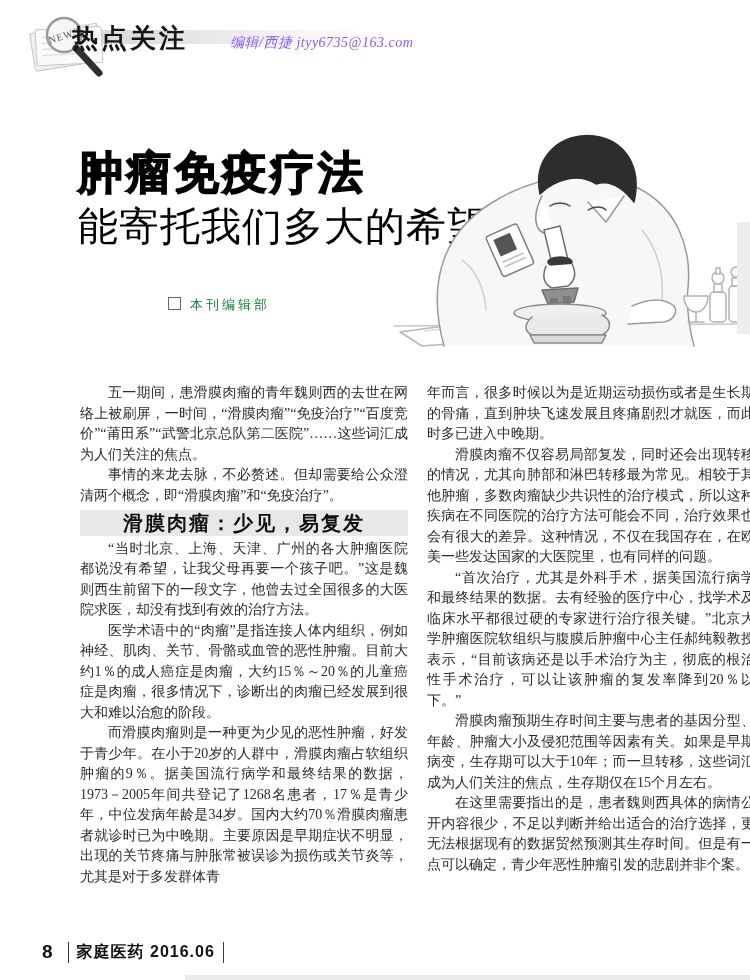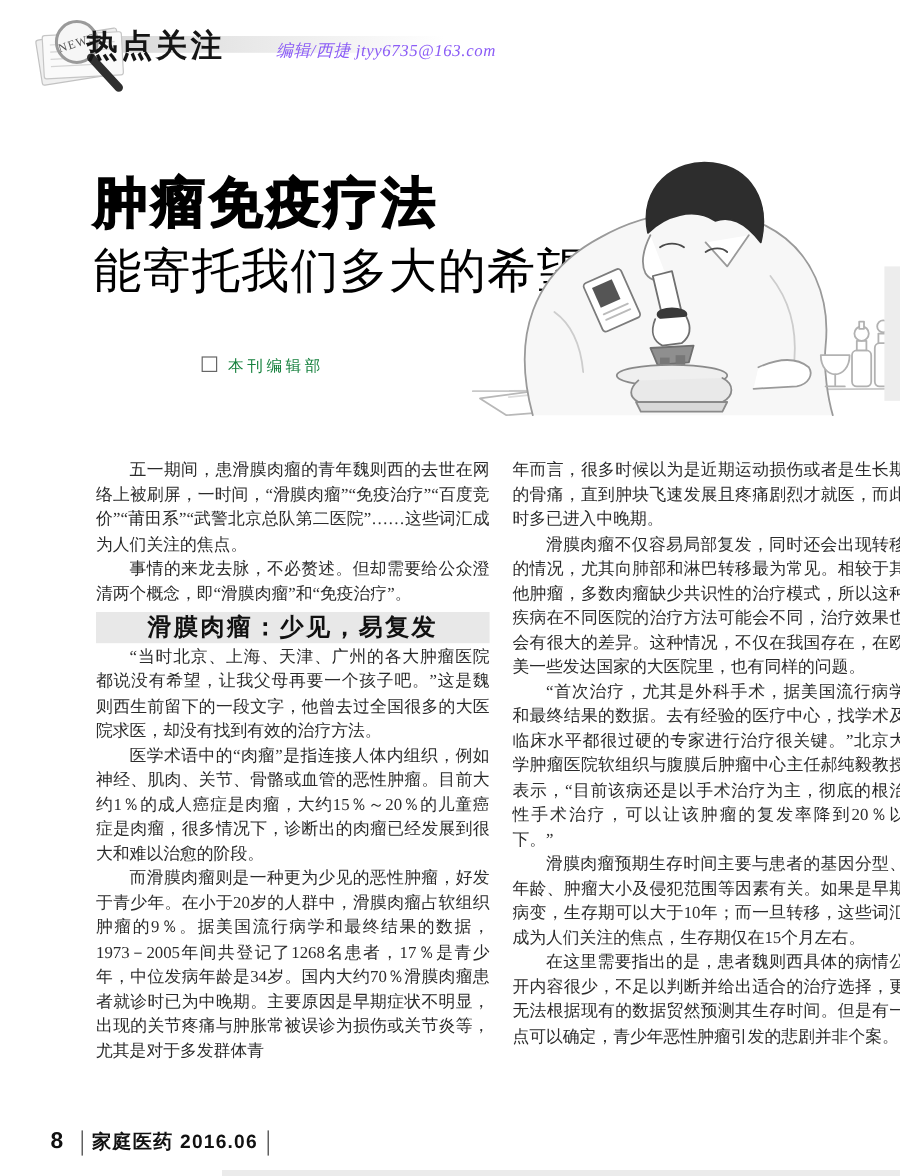--- a/index.html
+++ b/index.html
@@ -25,21 +25,21 @@
     position:absolute;left:230px;top:34px;
     font-size:14px;font-style:italic;color:#8b5cf6;letter-spacing:0.5px;
   }
 
   
   .title-block{
     position:absolute;left:78px;top:148px;
     font-family:"Liberation Sans","DejaVu Sans",sans-serif;color:#000;
   }
   .title-line1{
-    font-size:45px;font-weight:900;letter-spacing:3px;line-height:1.1;font-family:Liberation Mono, monospace;
+    font-size:45px;font-weight:900;letter-spacing:3px;line-height:1.1;
     -webkit-text-stroke:1.4px #000;
   }
   .title-line2{font-size:40px;font-weight:400;letter-spacing:1px;line-height:1.15;margin-top:5px;}
   .byline{
     position:absolute;left:168px;top:296px;font-size:13px;color:#15803d;letter-spacing:3px;
   }
   .byline .box{
     display:inline-block;width:11px;height:11px;border:1px solid #666;
     margin-right:9px;vertical-align:-1px;letter-spacing:0;
   }

